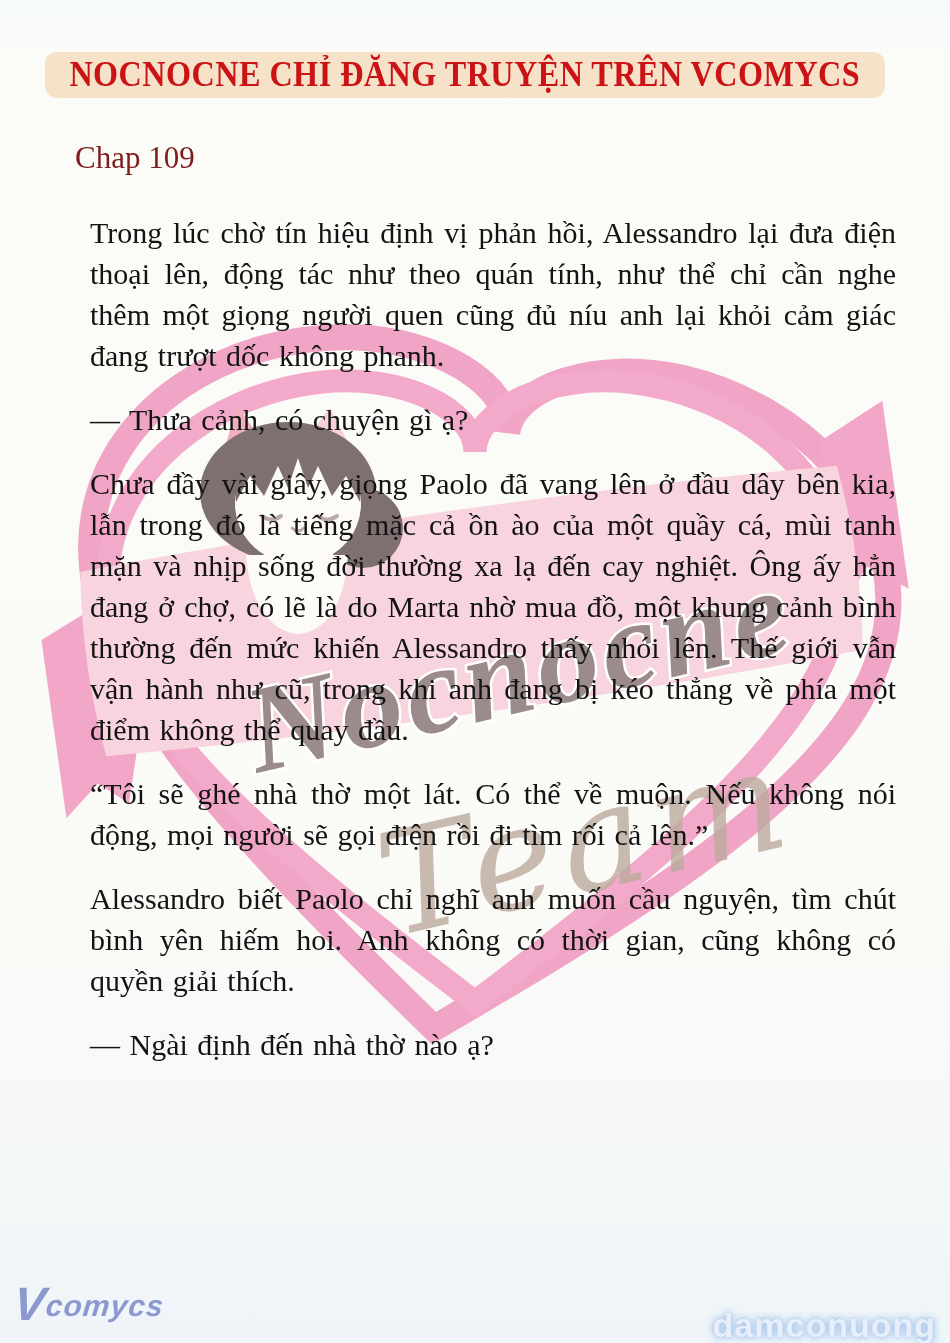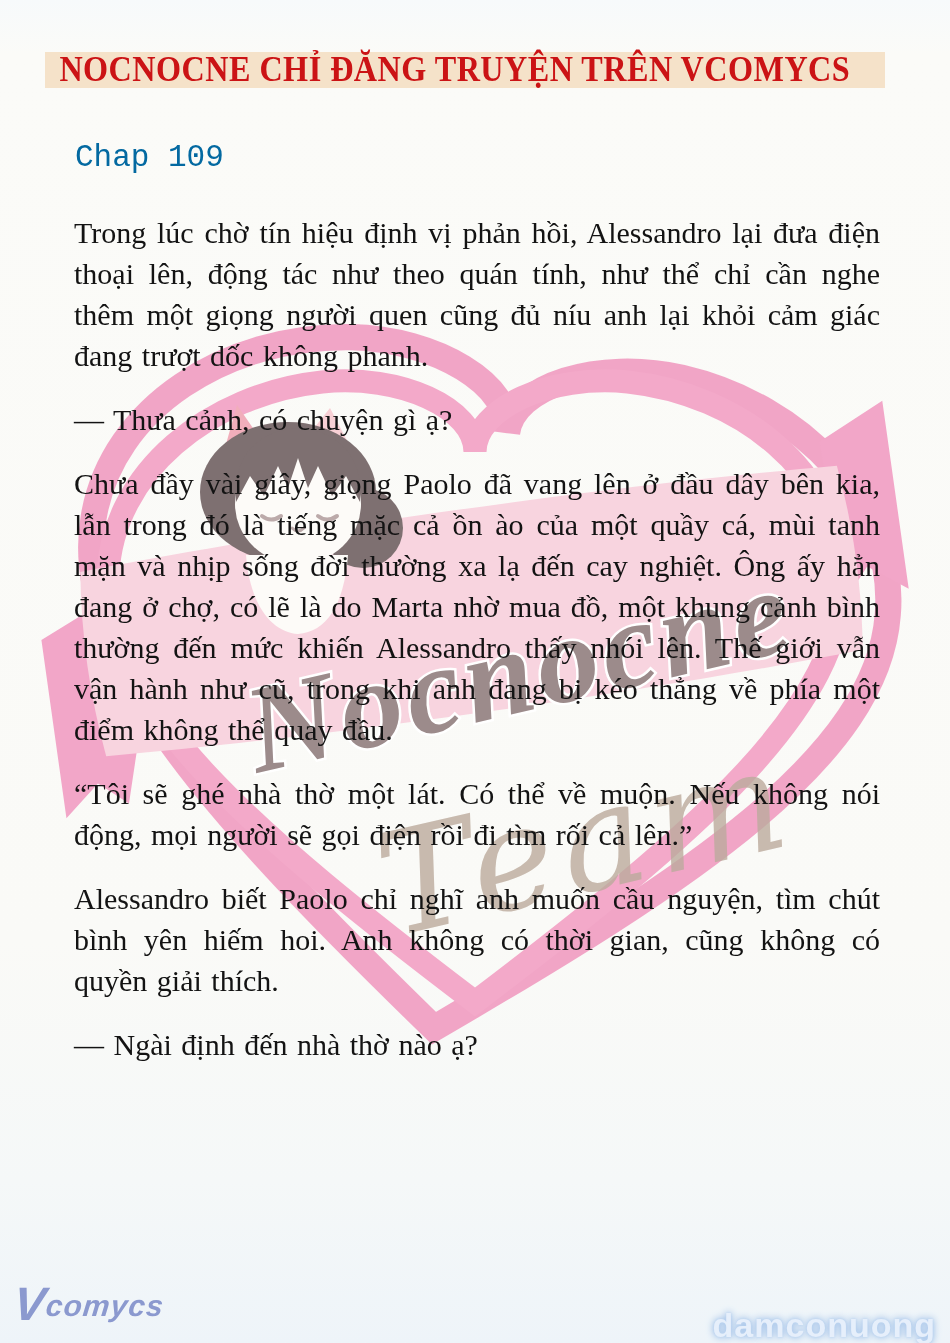--- a/index.html
+++ b/index.html
@@ -5,34 +5,34 @@
   html,body{margin:0;padding:0;}
   body{
     width:950px;height:1343px;position:relative;overflow:hidden;
     background:linear-gradient(180deg,#f7fafb 0%,#fbfbf8 4%,#fafaf7 70%,#f5f8f8 88%,#eef4f9 100%);
     font-family:"Liberation Serif","DejaVu Serif",serif;
   }
   .page{position:absolute;inset:0;}
   .wm{position:absolute;left:0;top:0;z-index:0;}
   .content{position:absolute;inset:0;z-index:1;}
   .header-band{
-    position:absolute;left:45px;top:52px;width:840px;height:36px;
-    background:#f5e2c9;display:flex;align-items:center;justify-content:flex-end;
+    position:absolute;left:45px;top:52px;width:840px;height:46px;
+    background:#f5e2c9;display:flex;align-items:center;justify-content:center;border-radius:12px;
   }
   .header-band span{
     display:inline-block;white-space:nowrap;
     font-size:35px;font-weight:bold;color:#cb1315;
     transform:scaleX(0.92);letter-spacing:0.5px;
   }
   .chap{
     position:absolute;left:75px;top:140px;
-    font-size:31px;color:#0369a1;font-family:Liberation Mono, monospace;
+    font-size:31px;color:#7f1d1d;
   }
   .bodytext{
-    position:absolute;left:74px;top:212px;width:806px;
+    position:absolute;left:90px;top:212px;width:806px;
     font-size:30px;line-height:41px;color:#131313;
     text-align:justify;word-spacing:2px;
   }
   .bodytext p{margin:0 0 23px 0;}
   .logo{
     position:absolute;left:14px;top:1284px;z-index:2;
     font-family:"Liberation Sans","DejaVu Sans",sans-serif;
     font-style:italic;font-weight:bold;color:#8b99cf;
     transform:skewX(-6deg);letter-spacing:1px;
   }

